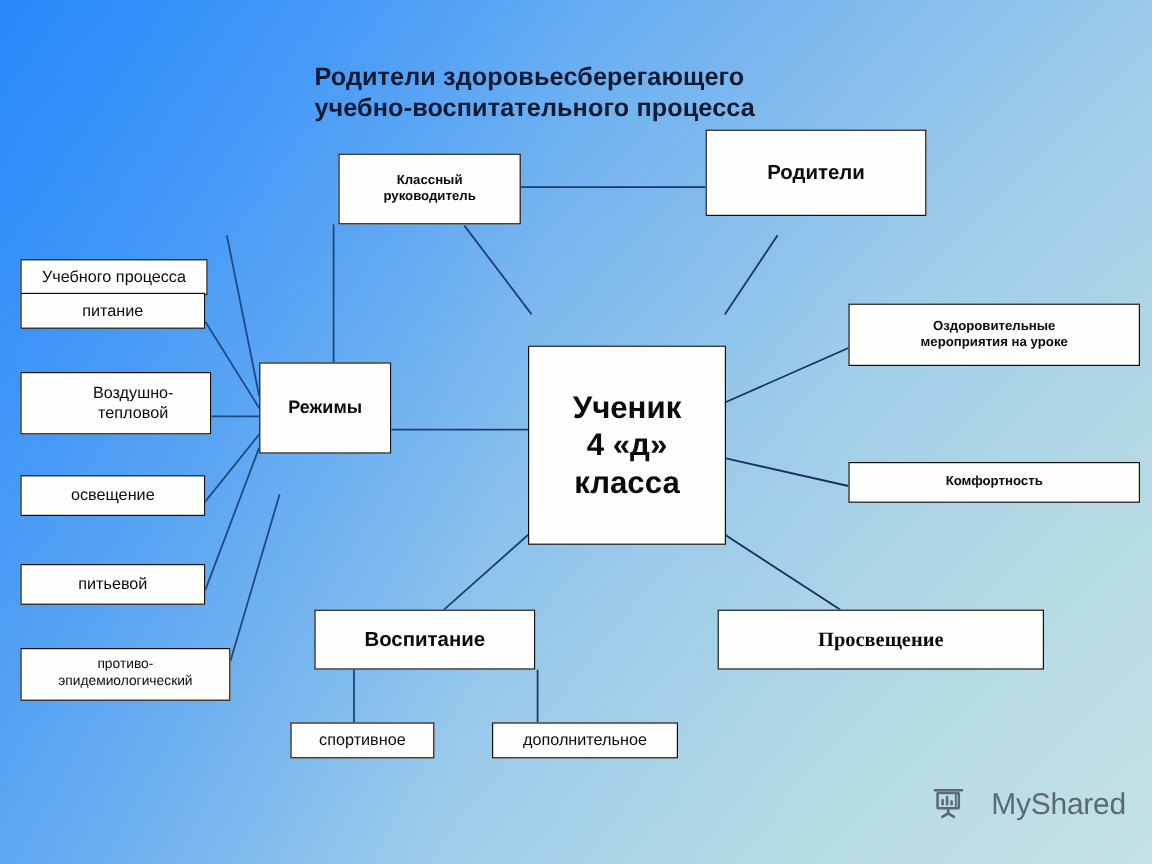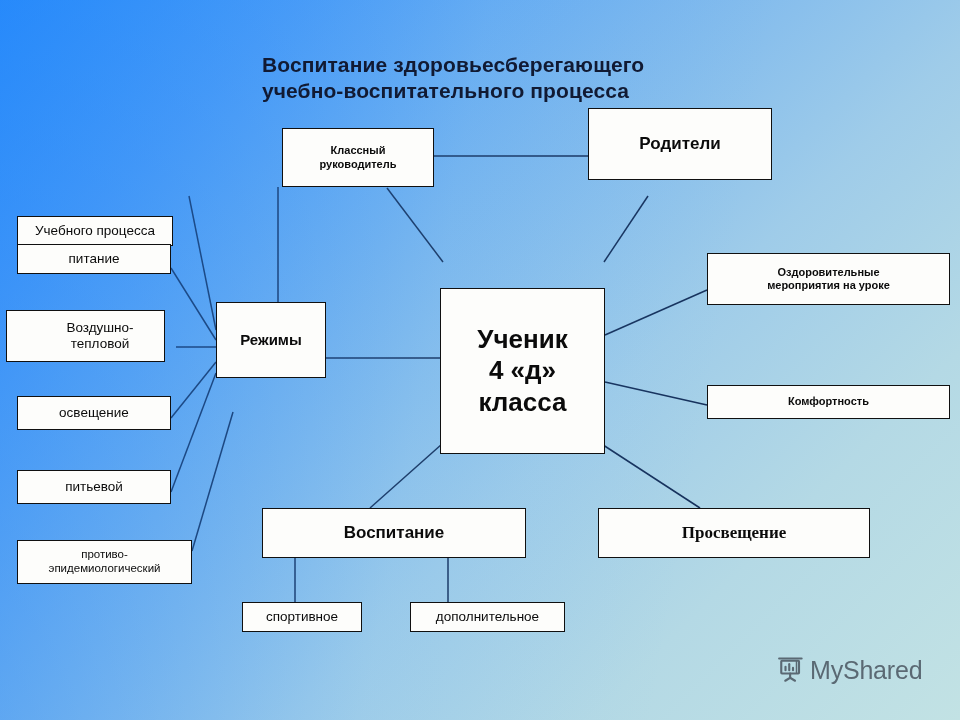--- a/index.html
+++ b/index.html
@@ -77,21 +77,21 @@
   .n-medreg  { font-size: 11px;   font-weight: bold; }
   .n-big     { font-size: 26px;   font-weight: bold; line-height: 1.16; margin-top: 26px; }
   .n-hdr     { font-size: 17px;   font-weight: bold; }
 
   #watermark {
     position: absolute;
     left: 776px;
     top: 655px;
     display: flex;
     align-items: center;
-    gap: 4px;
+    gap: 20px;
     color: #4a5560;
     opacity: .85;
     z-index: 6;
   }
   #watermark .wm-text {
     font-size: 25px;
     letter-spacing: -.2px;
   }
 </style>
 </head>
@@ -121,33 +121,33 @@
 
       <line x1="460" y1="428" x2="370" y2="508"></line>
       <line x1="577" y1="428" x2="700" y2="508"></line>
 
       <line x1="295" y1="558" x2="295" y2="602"></line>
       <line x1="448" y1="558" x2="448" y2="602"></line>
     </g>
   </svg>
 
   <div class="title-block">
-    <div>Воспитание  здоровьесберегающего</div>
+    <div>Родители  здоровьесберегающего</div>
     <div>учебно-воспитательного процесса</div>
   </div>
 
   <div class="node n-small" style="left:17px;  top:172px; width:156px; height:30px;margin-top:44px;">
     <span>Учебного процесса</span>
   </div>
 
   <div class="node n-small" style="left:17px;  top:244px; width:154px; height:30px;">
     <span>питание</span>
   </div>
 
-  <div class="node n-small" style="left:6px;  top:310px; width:159px; height:52px; white-space:pre-line;padding-left:29px;">
+  <div class="node n-small" style="left:17px;  top:310px; width:159px; height:52px; white-space:pre-line;padding-left:29px;">
     <span>Воздушно-
 тепловой</span>
   </div>
 
   <div class="node n-small" style="left:17px;  top:396px; width:154px; height:34px;">
     <span>освещение</span>
   </div>
 
   <div class="node n-small" style="left:17px;  top:470px; width:154px; height:34px;">
     <span>питьевой</span>
@@ -179,21 +179,21 @@
 
   <div class="node n-medreg" style="left:707px; top:253px; width:243px; height:52px; white-space:pre-line;">
     <span>Оздоровительные
 мероприятия на уроке</span>
   </div>
 
   <div class="node n-medreg" style="left:707px; top:385px; width:243px; height:34px;">
     <span>Комфортность</span>
   </div>
 
-  <div class="node n-hdr" style="left:262px; top:508px; width:264px; height:50px;text-align:center;">
+  <div class="node n-hdr" style="left:262px; top:508px; width:184px; height:50px;text-align:center;">
     <span>Воспитание</span>
   </div>
 
   <div class="node n-hdr" style="left:598px; top:508px; width:272px; height:50px;font-family:Liberation Serif, serif;">
     <span>Просвещение</span>
   </div>
 
   <div class="node n-small" style="left:242px; top:602px; width:120px; height:30px;">
     <span>спортивное</span>
   </div>

